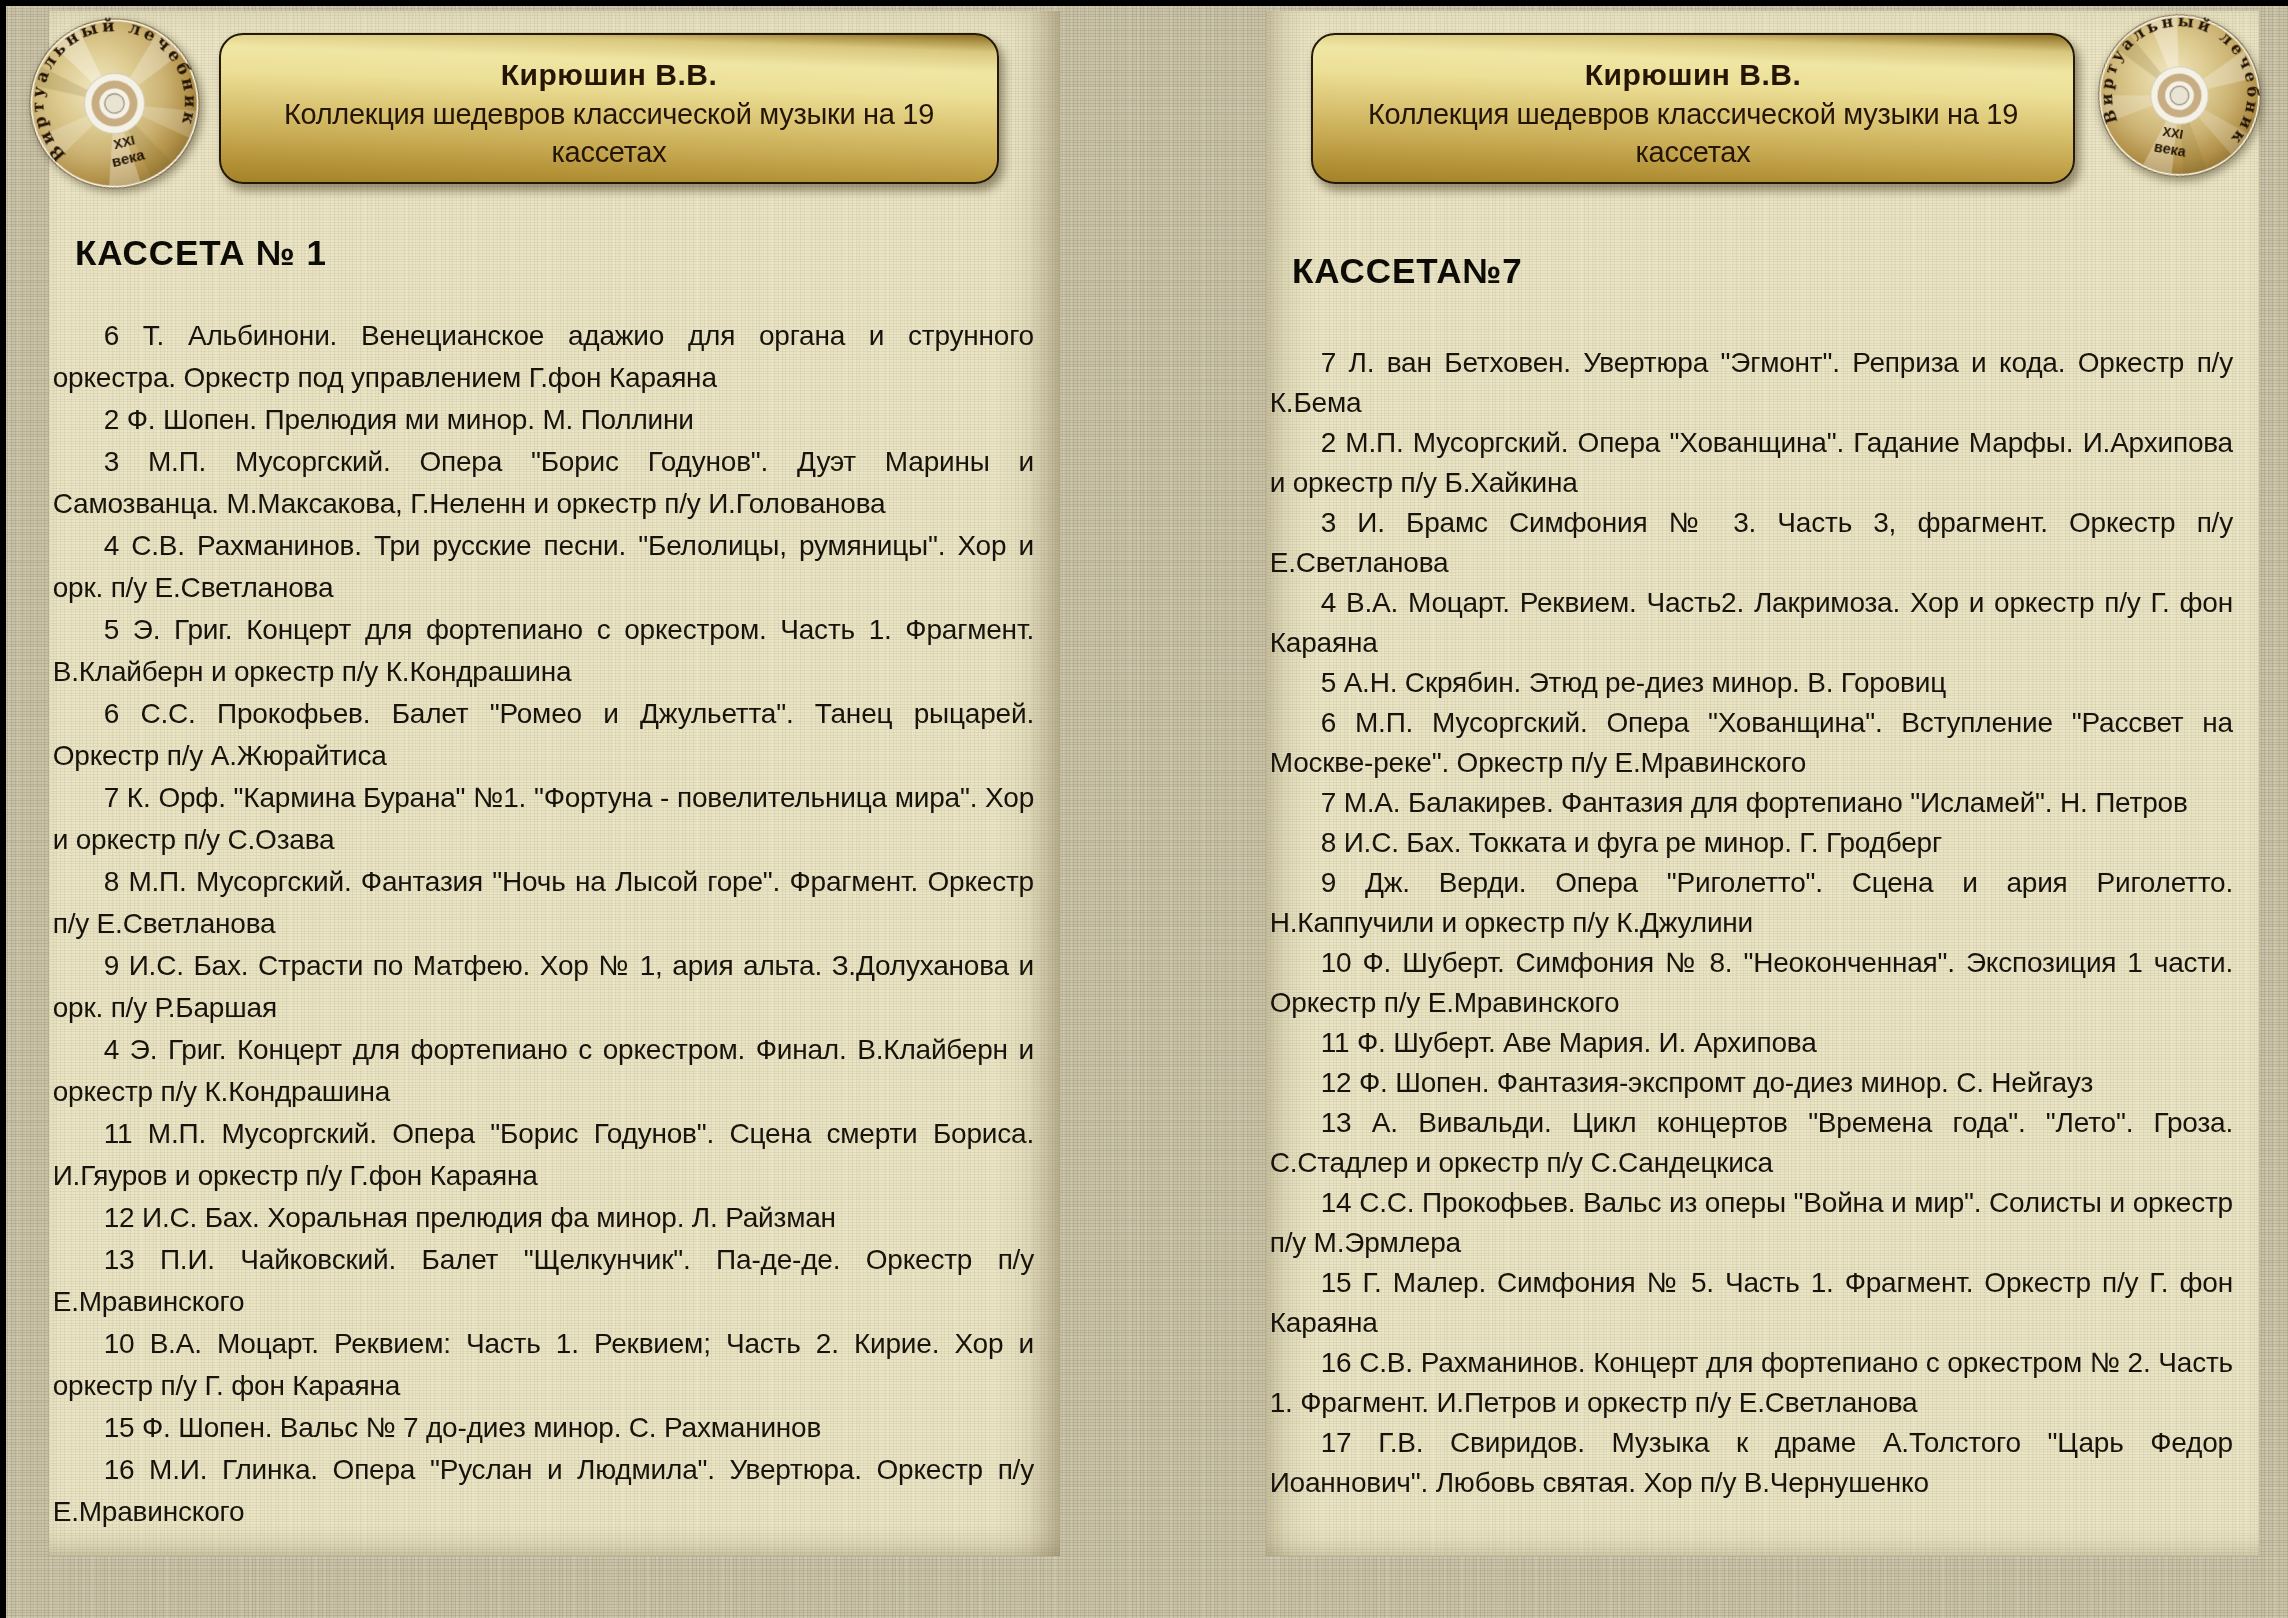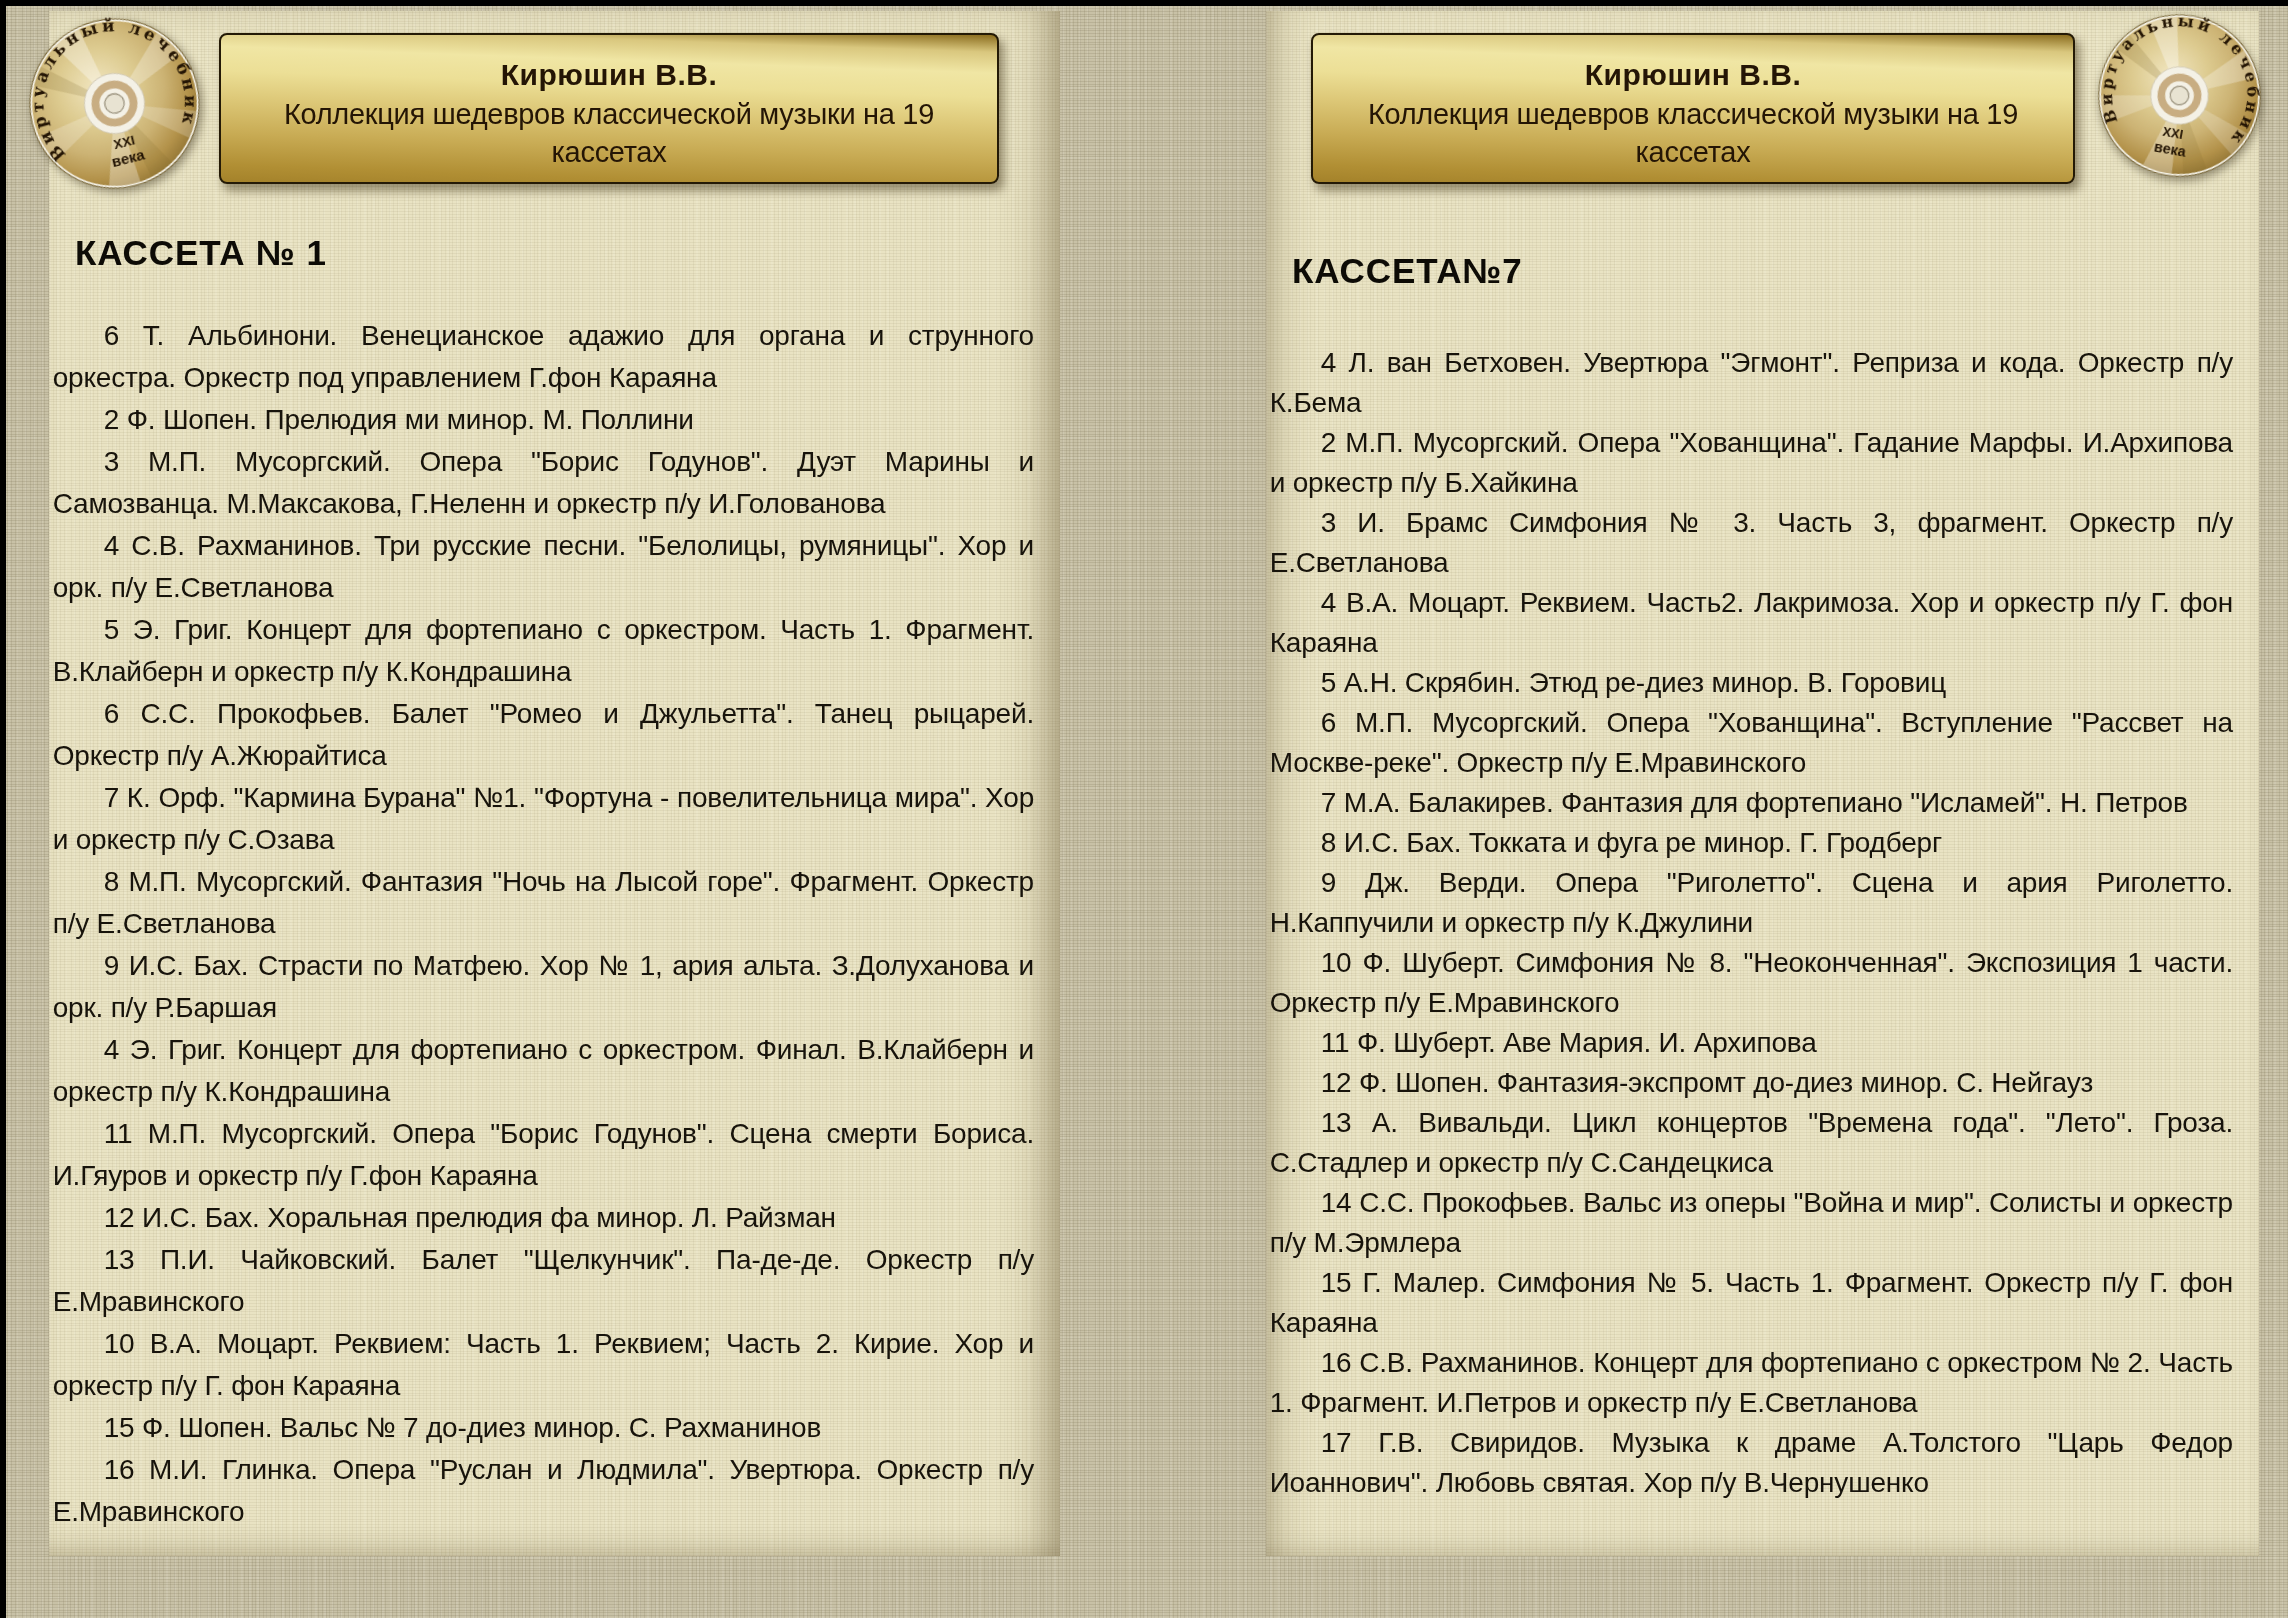--- a/index.html
+++ b/index.html
@@ -33,21 +33,21 @@
   }
   .page-left{left:49px;width:1011px;
     box-shadow:inset -31px 0 41px -20px rgba(95,80,45,.50), inset 0 -20px 28px -18.5px rgba(95,80,45,.30);}
   .page-right{left:1266px;width:993px;
     box-shadow:inset 28px 0 37px -22px rgba(95,80,45,.38), inset 0 -20px 28px -18.5px rgba(95,80,45,.28);}
 
   
   .banner{
     position:absolute;box-sizing:border-box;
     top:33px;height:151px;
-    border:2.8px solid #241a06;border-radius:8px;
+    border:2.8px solid #241a06;border-radius:24px;
     background:linear-gradient(182deg,
       #8a6c1e 0%, #d9c77e 10%, #f0e6a4 22%, #ecdf96 36%,
       #ddc878 52%, #c8ab54 72%, #b18f34 90%, #a4822a 100%);
     box-shadow:4.6px 6.5px 9.2px rgba(50,38,8,.45);
     text-align:center;padding:18.5px 33px 0;
     color:#241505;
   }
   .banner-left{left:219px;width:780px;}
   .banner-right{left:1311px;width:764px;}
   .banner-title{font-size:30px;font-weight:bold;line-height:41px;letter-spacing:0.5px;}
@@ -131,21 +131,21 @@
         <p class="track">13 П.И. Чайковский. Балет "Щелкунчик". Па-де-де. Оркестр п/у Е.Мравинского</p>
         <p class="track">10 В.А. Моцарт. Реквием: Часть 1. Реквием; Часть 2. Кирие. Хор и оркестр п/у Г. фон Караяна</p>
         <p class="track">15 Ф. Шопен. Вальс № 7 до-диез минор. С. Рахманинов</p>
         <p class="track">16 М.И. Глинка. Опера "Руслан и Людмила". Увертюра. Оркестр п/у Е.Мравинского</p>
       </div>
   </section>
 
   <section class="page page-right">
     <h2 class="section-title">КАССЕТА№7</h2>
     <div class="tracks">
-        <p class="track">4 Л. ван Бетховен. Увертюра "Эгмонт". Реприза и кода. Оркестр п/у К.Бема</p>
+        <p class="track">7 Л. ван Бетховен. Увертюра "Эгмонт". Реприза и кода. Оркестр п/у К.Бема</p>
         <p class="track">2 М.П. Мусоргский. Опера "Хованщина". Гадание Марфы. И.Архипова и оркестр п/у Б.Хайкина</p>
         <p class="track">3 И. Брамс Симфония № 3. Часть 3, фрагмент. Оркестр п/у Е.Светланова</p>
         <p class="track">4 В.А. Моцарт. Реквием. Часть2. Лакримоза. Хор и оркестр п/у Г. фон Караяна</p>
         <p class="track">5 А.Н. Скрябин. Этюд ре-диез минор. В. Горовиц</p>
         <p class="track">6 М.П. Мусоргский. Опера "Хованщина". Вступление "Рассвет на Москве-реке". Оркестр п/у Е.Мравинского</p>
         <p class="track">7 М.А. Балакирев. Фантазия для фортепиано "Исламей". Н. Петров</p>
         <p class="track">8 И.С. Бах. Токката и фуга ре минор. Г. Гродберг</p>
         <p class="track">9 Дж. Верди. Опера "Риголетто". Сцена и ария Риголетто. Н.Каппучили и оркестр п/у К.Джулини</p>
         <p class="track">10 Ф. Шуберт. Симфония № 8. "Неоконченная". Экспозиция 1 части. Оркестр п/у Е.Мравинского</p>
         <p class="track">11 Ф. Шуберт. Аве Мария. И. Архипова</p>

